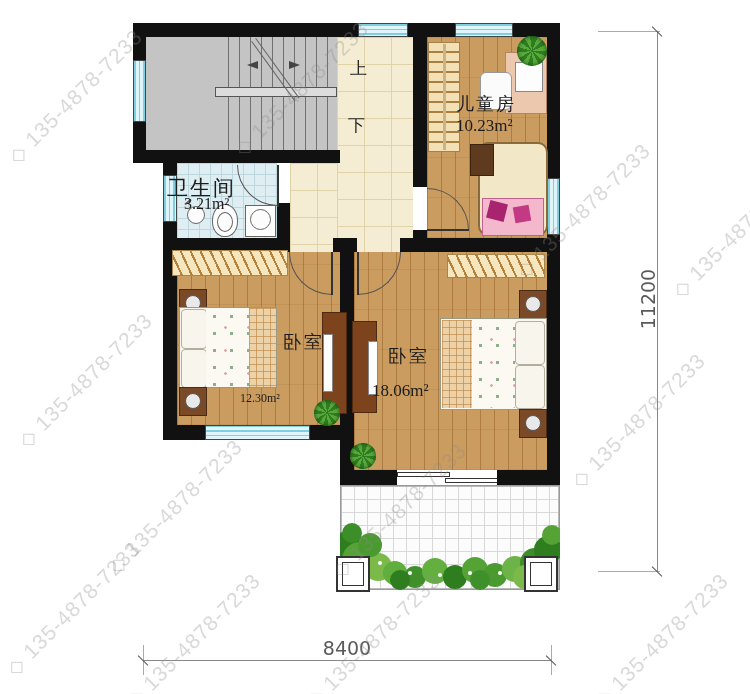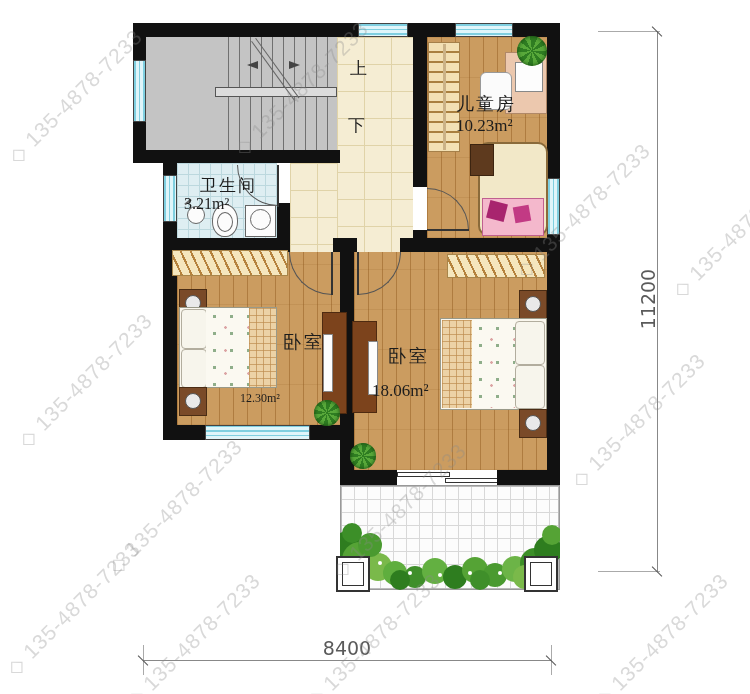--- a/index.html
+++ b/index.html
@@ -205,21 +205,21 @@
   <div class="duvet" style="left:472px;top:320px;width:43px;height:88px;"></div>
   <div class="pillow" style="left:515px;top:321px;width:28px;height:42px;"></div>
   <div class="pillow" style="left:515px;top:365px;width:28px;height:42px;"></div>
   <div class="furn nstand" style="left:519px;top:409px;width:28px;height:29px;">
       <div></div>
     </div>
   <div class="furn tvcab" style="left:352px;top:321px;width:25px;height:92px;"></div>
   <div class="tv" style="left:368px;top:341px;width:8px;height:52px;"></div>
   <div class="plant" style="left:350px;top:443px;width:26px;height:26px;"></div>
 
-  <div class="label" style="left:200px;top:174px;font-size:17px;letter-spacing:2px;">卫生间</div>
+  <div class="label" style="left:167px;top:174px;font-size:21px;letter-spacing:2px;">卫生间</div>
   <div class="label" style="left:184px;top:195px;font-size:16px;">3.21m²</div>
   <div class="label" style="left:456px;top:92px;font-size:18px;letter-spacing:2px;">儿童房</div>
   <div class="label" style="left:456px;top:116px;font-size:17px;">10.23m²</div>
   <div class="label" style="left:283px;top:330px;font-size:18px;letter-spacing:3px;">卧室</div>
   <div class="label" style="left:240px;top:391px;font-size:12px;">12.30m²</div>
   <div class="label" style="left:388px;top:344px;font-size:18px;letter-spacing:3px;">卧室</div>
   <div class="label" style="left:372px;top:381px;font-size:17px;">18.06m²</div>
   <div class="label" style="left:350px;top:57px;font-size:17px;">上</div>
   <div class="label" style="left:348px;top:114px;font-size:17px;">下</div>
 

